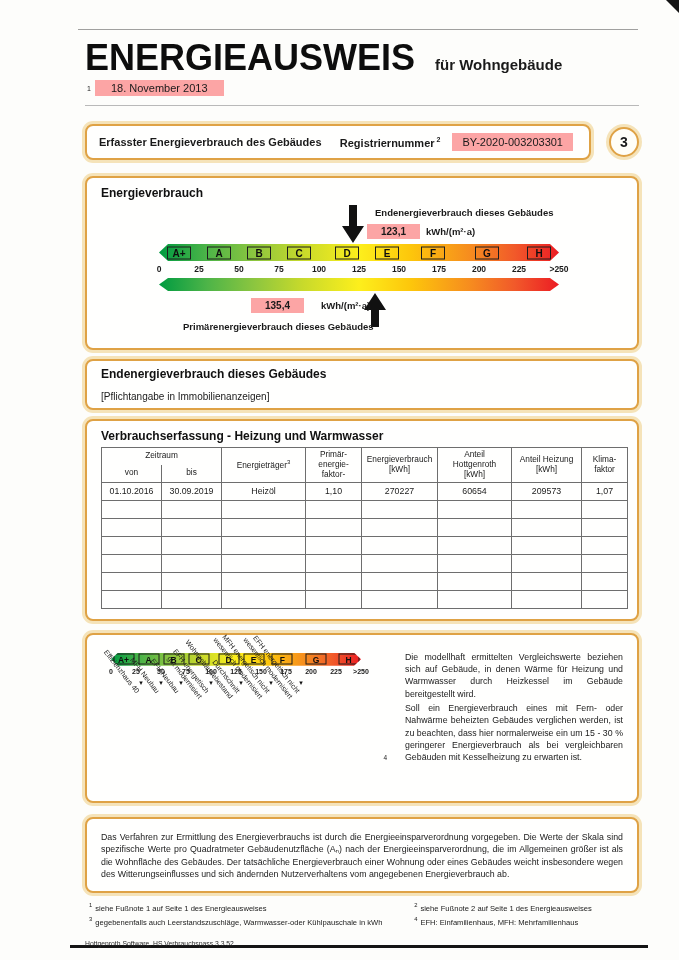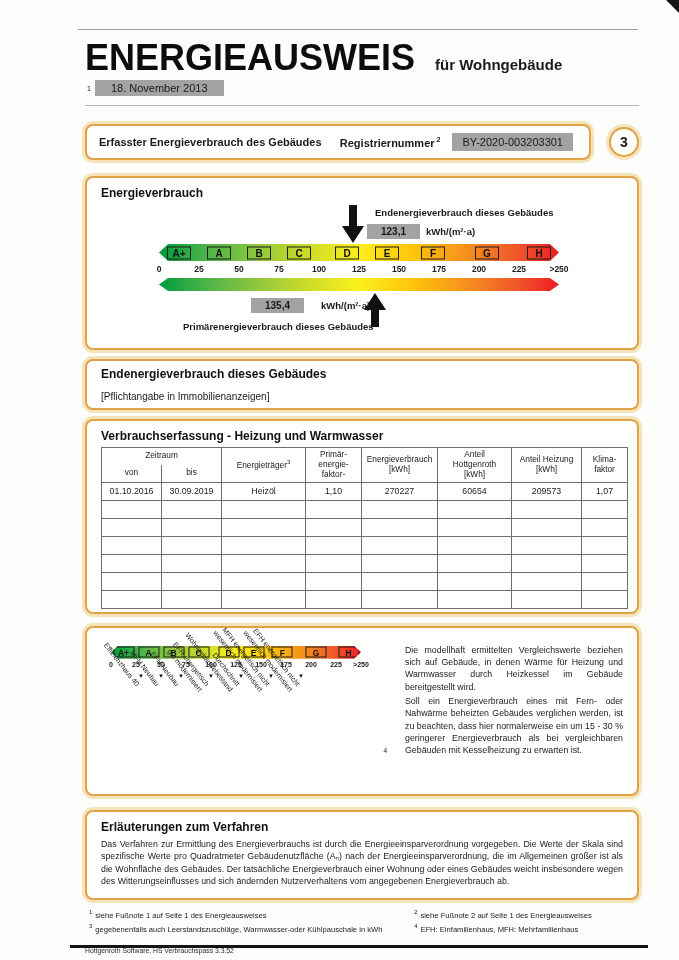--- a/index.html
+++ b/index.html
@@ -14,21 +14,21 @@
 
   .content { position:absolute; left:85px; top:40px; width:554px; }
 
   
   .header { border-bottom:1px solid #b9b9b9; padding-bottom:9px; }
   .title-row { display:flex; align-items:flex-end; }
   .title-row h1 { font-size:36px; font-weight:bold; letter-spacing:0px; line-height:1; color:#0d0d0d; }
   .subtitle { font-size:15px; font-weight:bold; margin-left:20px; margin-bottom:3px; }
   .reg-row { display:flex; align-items:center; font-size:11px; margin-top:4px; }
   .reg-row sup { font-size:7px; margin:0 4px 0 2px; }
-  .graybox { background:#a3a3a3; display:inline-block; }
+  .graybox { background:#fca5a5; display:inline-block; }
   .date-box { padding:2px 16px; font-size:11px; }
 
   
   .section { border:2px solid #dfa245; border-radius:8px; box-shadow:0 0 0 3px #f5e3b9; background:#fffffe; }
   .sec-title { font-weight:bold; font-size:12px; color:#111; }
 
   
   .registry-row { display:flex; align-items:center; margin-top:18px; }
   .registry-bar { flex:1; display:flex; align-items:center; height:36px; padding:0 12px; font-size:11px; }
   .registry-bar .reg-label { font-weight:bold; }
@@ -58,21 +58,21 @@
   .unit { font-size:9.5px; font-weight:bold; white-space:nowrap; }
   .prim-value-row { position:absolute; left:23%; top:94px; display:flex; align-items:center; gap:17px; }
   .prim-label { position:absolute; left:6%; top:117px; font-size:9.5px; font-weight:bold; white-space:nowrap; }
 
   
   .sec-endenergy { margin-top:9px; padding:6px 14px; display:flex; align-items:center; justify-content:space-between; }
   .endenergy-sub { font-size:10px; margin-top:10px; }
   .endenergy-value { width:180px; padding:5px 12px; font-size:11px; }
 
   
-  .sec-table { margin-top:9px; padding:8px 14px 3px; }
+  .sec-table { margin-top:9px; padding:8px 14px 10px; }
   table { border-collapse:collapse; width:100%; margin-top:4px; table-layout:fixed; }
   th, td { border:1px solid #6e6e6e; font-weight:normal; }
   th { font-size:8.3px; text-align:center; vertical-align:middle; white-space:pre-line; padding:2px 1px; line-height:1.2; }
   th sup { font-size:6px; }
   td { height:18px; font-size:8.8px; text-align:center; padding:1px 2px; }
   .bb0 { border-bottom:none; }
   .bt0 { border-top:none; }
 
   
   .sec-vergleich { margin-top:12px; padding:8px 14px 4px; }
@@ -351,21 +351,20 @@
           <sup class="vgl-fn">4</sup>
         </div>
         <div class="vgl-text">
           <p>Die modellhaft ermittelten Vergleichswerte beziehen sich auf Gebäude, in denen Wärme für Heizung und Warmwasser durch Heizkessel im Gebäude bereitgestellt wird.</p>
           <p>Soll ein Energieverbrauch eines mit Fern- oder Nahwärme beheizten Gebäudes verglichen werden, ist zu beachten, dass hier normalerweise ein um 15 - 30 % geringerer Energieverbrauch als bei vergleichbaren Gebäuden mit Kesselheizung zu erwarten ist.</p>
         </div>
       </div>
     </div>
 
     <div class="section sec-erlaeuterung">
-      <div class="sec-title">Erläuterungen zum Verfahren</div>
       <div class="erl-text">Das Verfahren zur Ermittlung des Energieverbrauchs ist durch die Energieeinsparverordnung vorgegeben. Die Werte der Skala sind spezifische Werte pro Quadratmeter Gebäudenutzfläche (Aₙ) nach der Energieeinsparverordnung, die im Allgemeinen größer ist als die Wohnfläche des Gebäudes. Der tatsächliche Energieverbrauch einer Wohnung oder eines Gebäudes weicht insbesondere wegen des Witterungseinflusses und sich ändernden Nutzerverhaltens vom angegebenen Energieverbrauch ab.</div>
     </div>
 
     <div class="footnotes">
       <div class="fn"><sup>1</sup><span>siehe Fußnote 1 auf Seite 1 des Energieausweises</span></div>
       <div class="fn"><sup>2</sup><span>siehe Fußnote 2 auf Seite 1 des Energieausweises</span></div>
       <div class="fn"><sup>3</sup><span>gegebenenfalls auch Leerstandszuschläge, Warmwasser-oder Kühlpauschale in kWh</span></div>
       <div class="fn"><sup>4</sup><span>EFH: Einfamilienhaus, MFH: Mehrfamilienhaus</span></div>
     </div>
 

